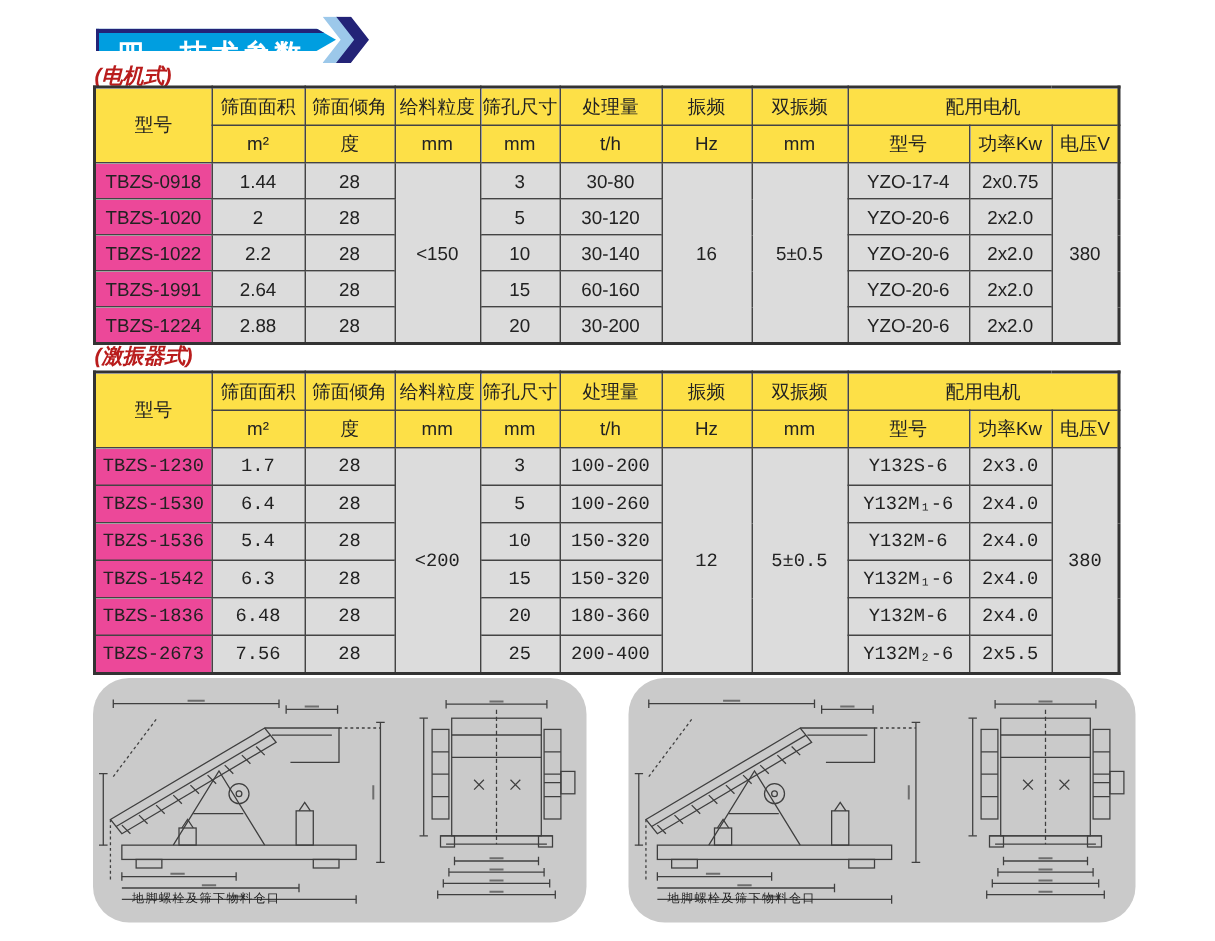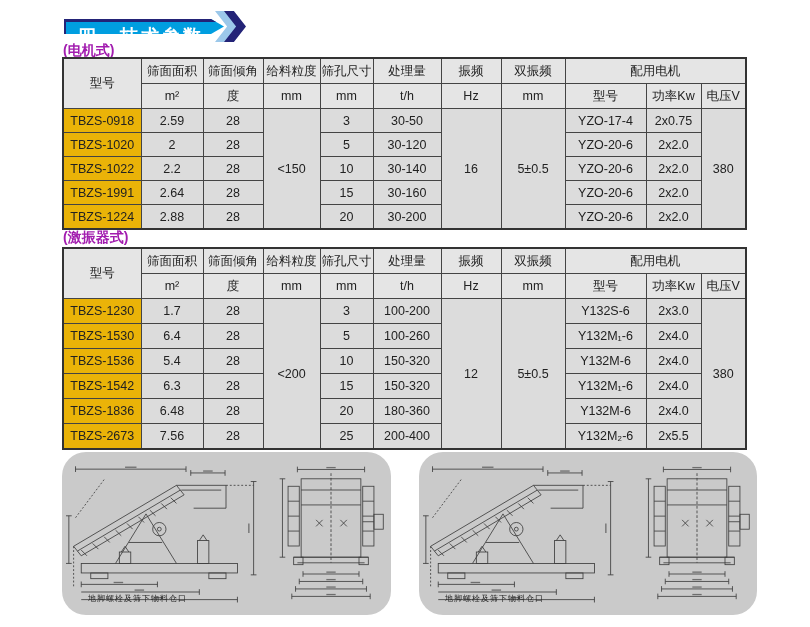--- a/index.html
+++ b/index.html
@@ -12,35 +12,35 @@
   .banner-box{
     background:#009EE0;color:#fff;font-weight:bold;font-size:18px;
     height:15px;line-height:29px;padding:0 20px 0 12px;letter-spacing:3px;
     border-top:3px solid #232377;border-left:2px solid #232377;box-sizing:border-box;
     clip-path:polygon(0 0,calc(100% - 13px) 0,100% 50%,calc(100% - 13px) 100%,0 100%);
   }
   .chev{width:22px;height:31px;clip-path:polygon(0 0,45% 0,100% 50%,45% 100%,0 100%,55% 50%);}
   .chev-light{background:#9CC8EA;margin-left:-9px;}
   .chev-dark{background:#232377;margin-left:-13px;}
   
-  .tbl-label{position:absolute;left:63px;font-size:14px;font-weight:600;color:#a21caf;}
+  .tbl-label{position:absolute;left:63px;font-size:14px;font-weight:600;color:#b91c1c;font-style:italic;}
   #label1{top:42px;}
   #label2{top:229px;}
   
   table{position:absolute;left:62px;border-collapse:collapse;table-layout:fixed;width:683px;border:2px solid #333;}
   #table1{top:57px;}
   #table2{top:247px;}
   th,td{
     border:1px solid #444;text-align:center;vertical-align:middle;
     font-size:12.5px;font-weight:normal;color:#222;padding:0;white-space:nowrap;overflow:hidden;
   }
-  th.hdr{background:#e5e5e5;height:24px;}
+  th.hdr{background:#fde047;height:24px;}
   td{background:#DCDCDC;height:23px;}
-  #table2 td{height:24px;}
-  td.model{background:#eab308;}
+  #table2 td{height:24px;font-family:Liberation Mono, monospace;}
+  td.model{background:#ec4899;}
   
   .panel{position:absolute;top:452px;height:163px;background:#CACACA;border-radius:24px;padding-left:18px;}
   #panel1{left:62px;width:311px;}
   #panel2{left:419px;width:320px;}
   .draw-side{position:absolute;left:4px;top:5px;width:200px;height:150px;}
   .draw-end{position:absolute;right:4px;top:5px;width:112px;height:150px;}
   .caption{position:absolute;left:26px;bottom:11px;font-size:8px;color:#222;letter-spacing:1px;}
 </style>
 </head>
 <body>
@@ -89,25 +89,25 @@
           <th class="hdr">Hz</th>
           <th class="hdr">mm</th>
           <th class="hdr">型号</th>
           <th class="hdr">功率Kw</th>
           <th class="hdr">电压V</th>
         </tr>
       </thead>
       <tbody>
         <tr>
           <td class="model">TBZS-0918</td>
-          <td>2.59</td>
+          <td>1.44</td>
           <td>28</td>
           <td rowspan="5">&lt;150</td>
           <td>3</td>
-          <td>30-50</td>
+          <td>30-80</td>
           <td rowspan="5">16</td>
           <td rowspan="5">5±0.5</td>
           <td>YZO-17-4</td>
           <td>2x0.75</td>
           <td rowspan="5">380</td>
         </tr>
         <tr>
           <td class="model">TBZS-1020</td>
           <td>2</td>
           <td>28</td>
@@ -123,21 +123,21 @@
           <td>10</td>
           <td>30-140</td>
           <td>YZO-20-6</td>
           <td>2x2.0</td>
         </tr>
         <tr>
           <td class="model">TBZS-1991</td>
           <td>2.64</td>
           <td>28</td>
           <td>15</td>
-          <td>30-160</td>
+          <td>60-160</td>
           <td>YZO-20-6</td>
           <td>2x2.0</td>
         </tr>
         <tr>
           <td class="model">TBZS-1224</td>
           <td>2.88</td>
           <td>28</td>
           <td>20</td>
           <td>30-200</td>
           <td>YZO-20-6</td>

